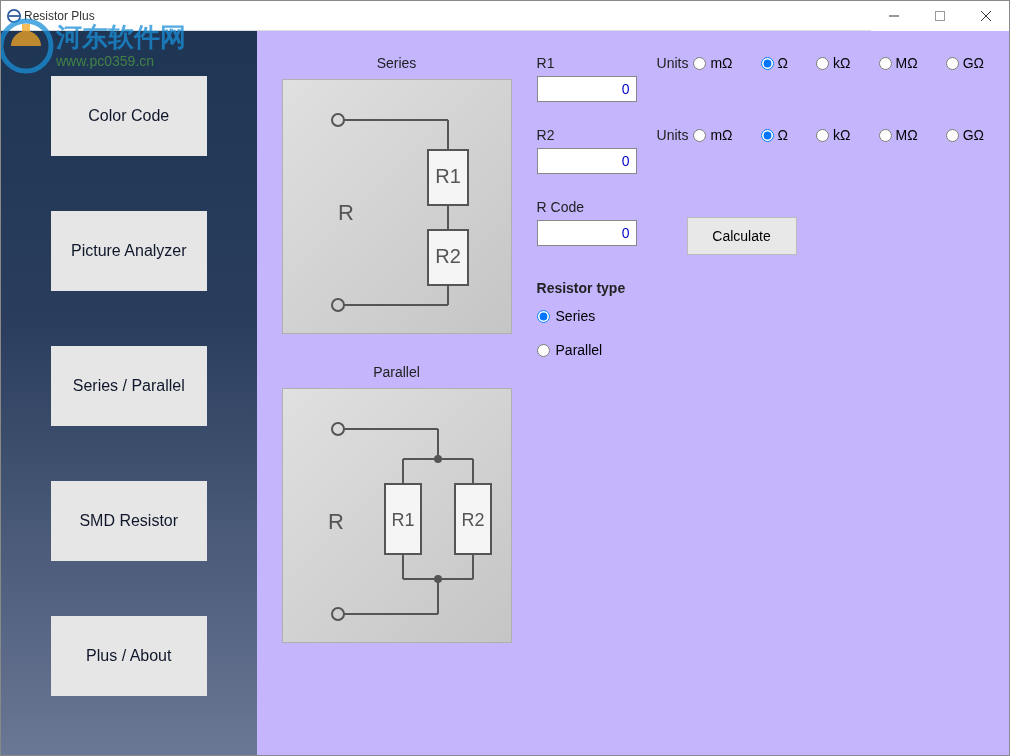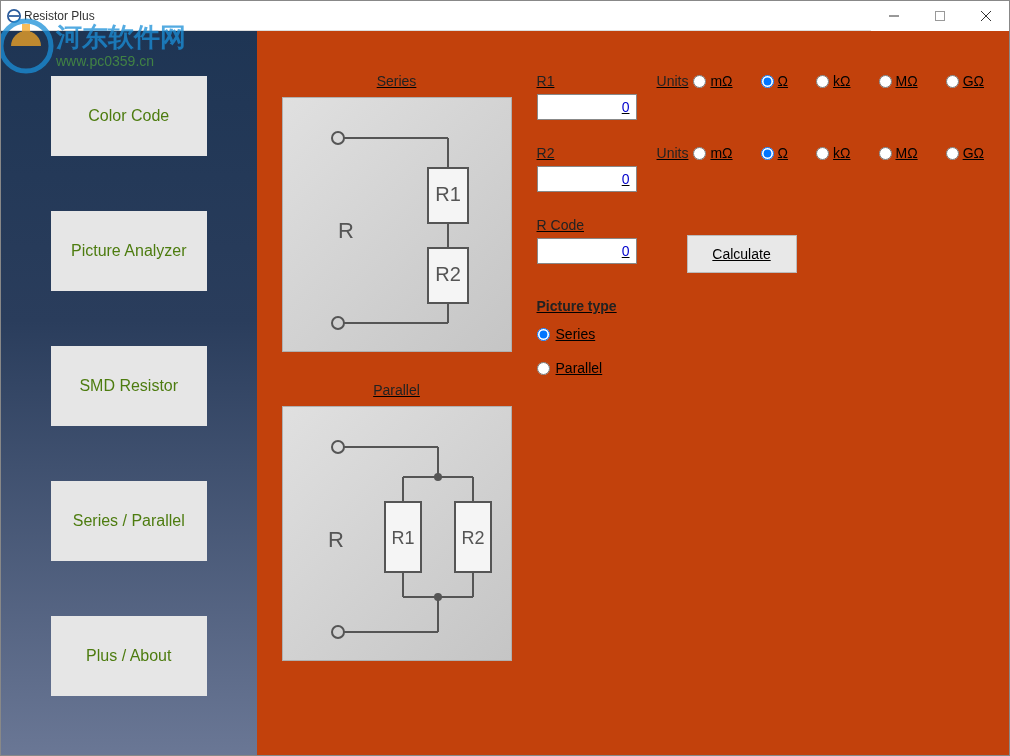--- a/index.html
+++ b/index.html
@@ -40,37 +40,36 @@
       position: relative;
     }
     .sidebar-btn {
       background: #e6e6e6;
       border: none;
       height: 80px;
       display: flex;
       align-items: center;
       justify-content: center;
       font-size: 16px;
-      color: #4d7c0f;
+      color: #0f172a;
       cursor: pointer;
     }
     .watermark-logo {
       position: absolute;
       top: -25px; left: -5px;
       opacity: 0.75;
       pointer-events: none;
     }
     .main {
       flex: 1;
-      background: #c2410c;
-      padding: 42px 25px;
+      background: #c4b5fd;
+      padding: 24px 25px;
       display: flex;
       gap: 25px;
       position: relative;
-      text-decoration: underline;
     }
     .diagrams { display: flex; flex-direction: column; gap: 30px; }
     .diagram-block { display: flex; flex-direction: column; align-items: center; gap: 8px; }
     .diagram-title { font-size: 14px; color: #222; }
     .diagram-box {
       width: 230px; height: 255px;
       background: linear-gradient(135deg, #e0e0e0 0%, #c5c5c5 100%);
       border: 1px solid #b0b0b0;
       position: relative;
     }
@@ -133,22 +132,22 @@
   <div class="sidebar">
     <svg class="watermark-logo" width="200" height="80">
       <circle cx="30" cy="40" r="25" fill="none" stroke="#1a8fd8" stroke-width="5"></circle>
       <path d="M 15 40 A 15 15 0 0 1 45 40" fill="#f5a623"></path>
       <rect x="26" y="18" width="8" height="20" fill="#f5a623"></rect>
       <text x="60" y="40" font-size="26" font-weight="bold" fill="#1a8fd8" font-family="SimHei,Arial">河东软件网</text>
       <text x="60" y="60" font-size="14" fill="#4c9b3f" font-family="Arial">www.pc0359.cn</text>
     </svg>
     <button class="sidebar-btn">Color Code</button>
     <button class="sidebar-btn">Picture Analyzer</button>
+    <button class="sidebar-btn">Series / Parallel</button>
     <button class="sidebar-btn">SMD Resistor</button>
-    <button class="sidebar-btn">Series / Parallel</button>
     <button class="sidebar-btn">Plus / About</button>
   </div>
 
   <div class="main">
     <div class="diagrams">
 
       <div class="diagram-block">
         <div class="diagram-title">Series</div>
         <div class="diagram-box">
           <svg width="230" height="255" viewBox="0 0 230 255">
@@ -264,21 +263,21 @@
 
       <div class="row" style="align-items:flex-start;">
         <div class="field">
           <span class="label">R Code</span>
           <input class="num-input" value="0" style="">
         </div>
         <button class="calc-btn">Calculate</button>
       </div>
 
       <div class="circuit-type">
-        <div class="label">Picture type</div>
+        <div class="label">Resistor type</div>
         <label class="ct-radio">
           <input type="radio" name="ct" checked="" style="">
           <span>Series</span>
         </label>
         <label class="ct-radio">
           <input type="radio" name="ct" style="">
           <span>Parallel</span>
         </label>
       </div>
     </div>

